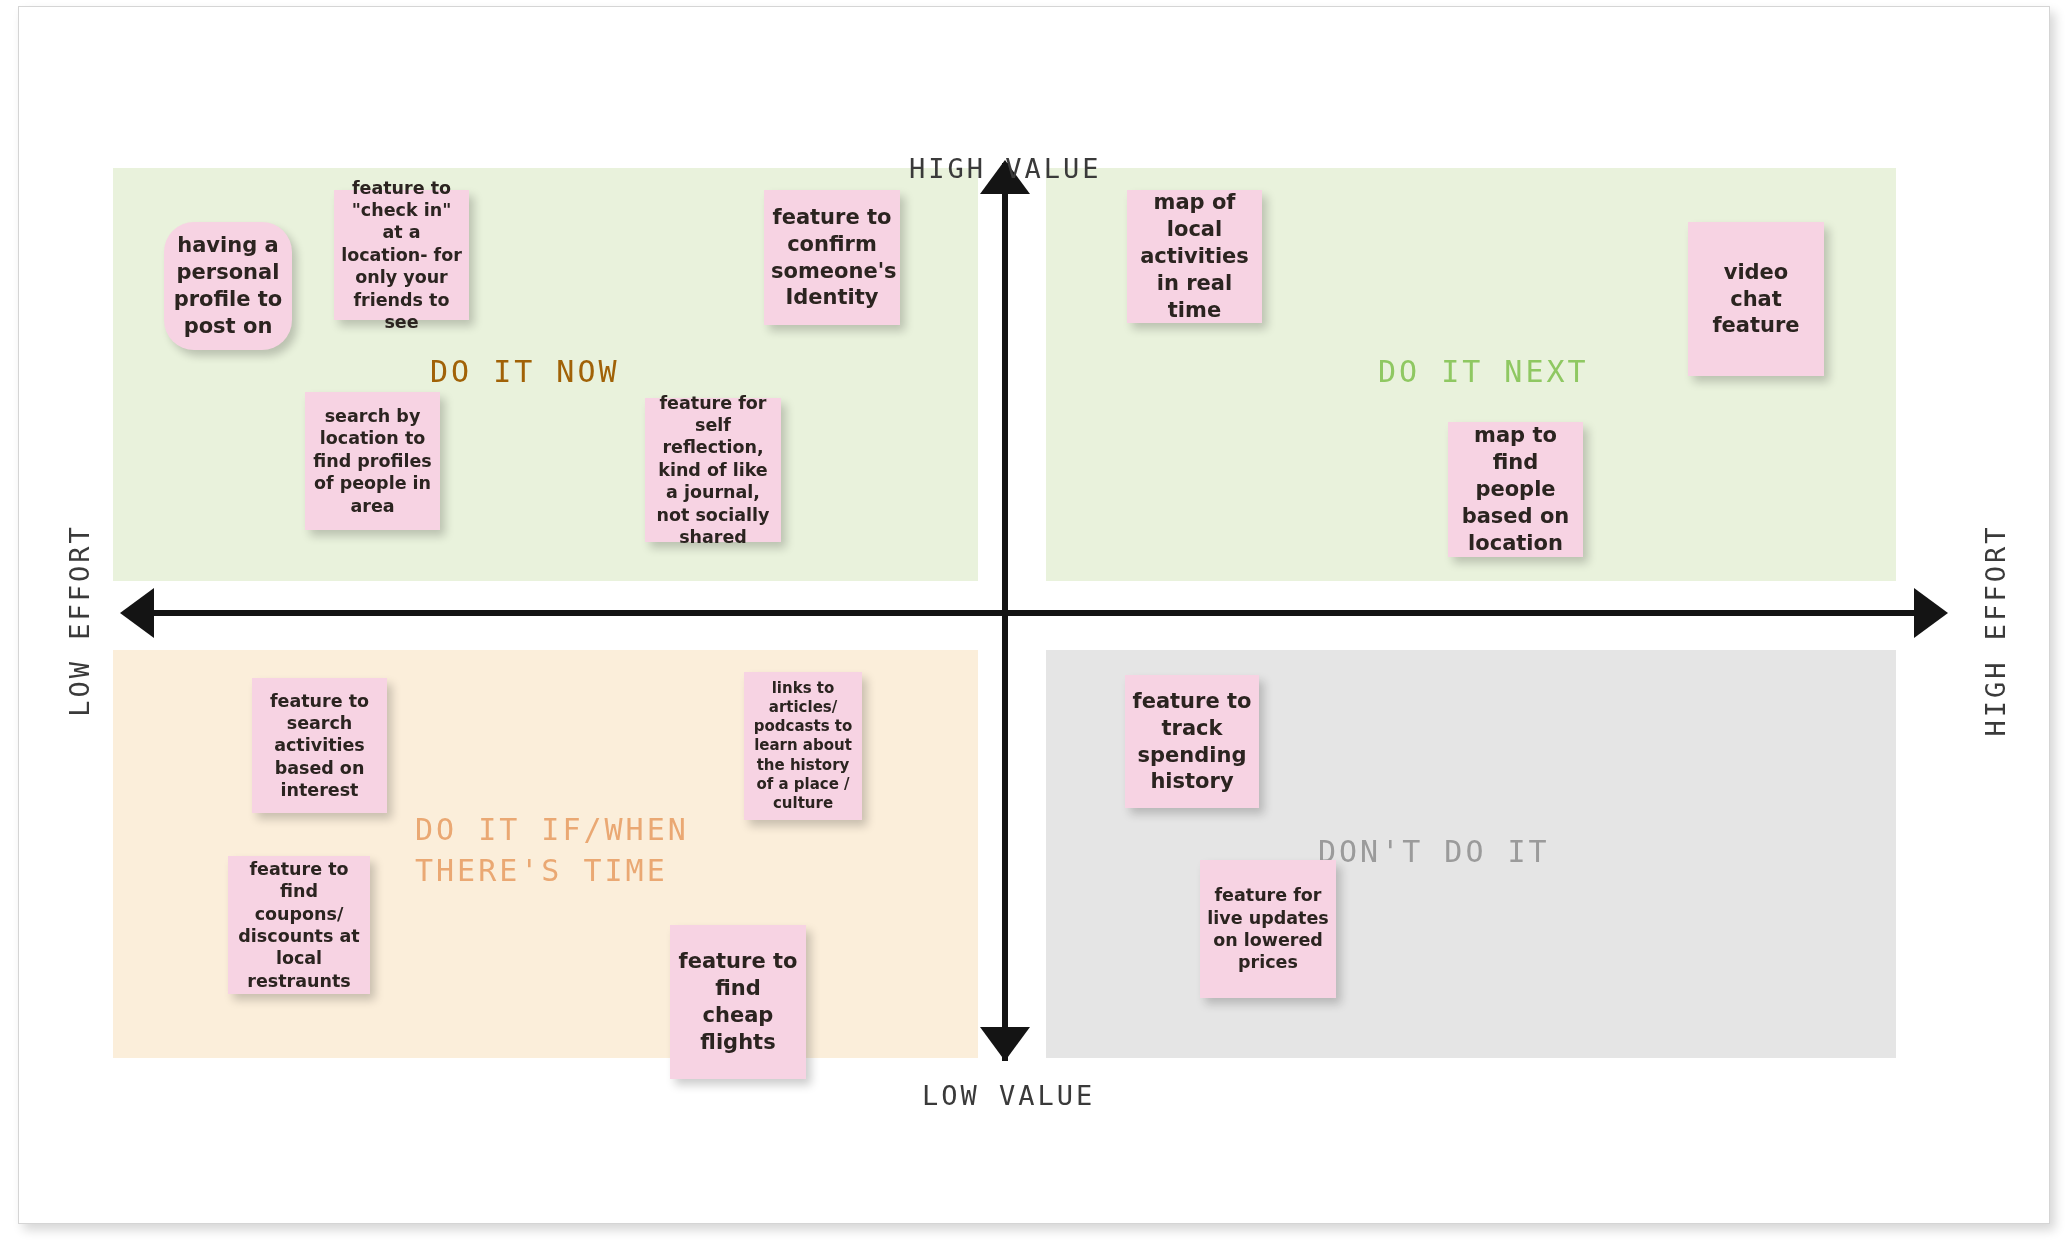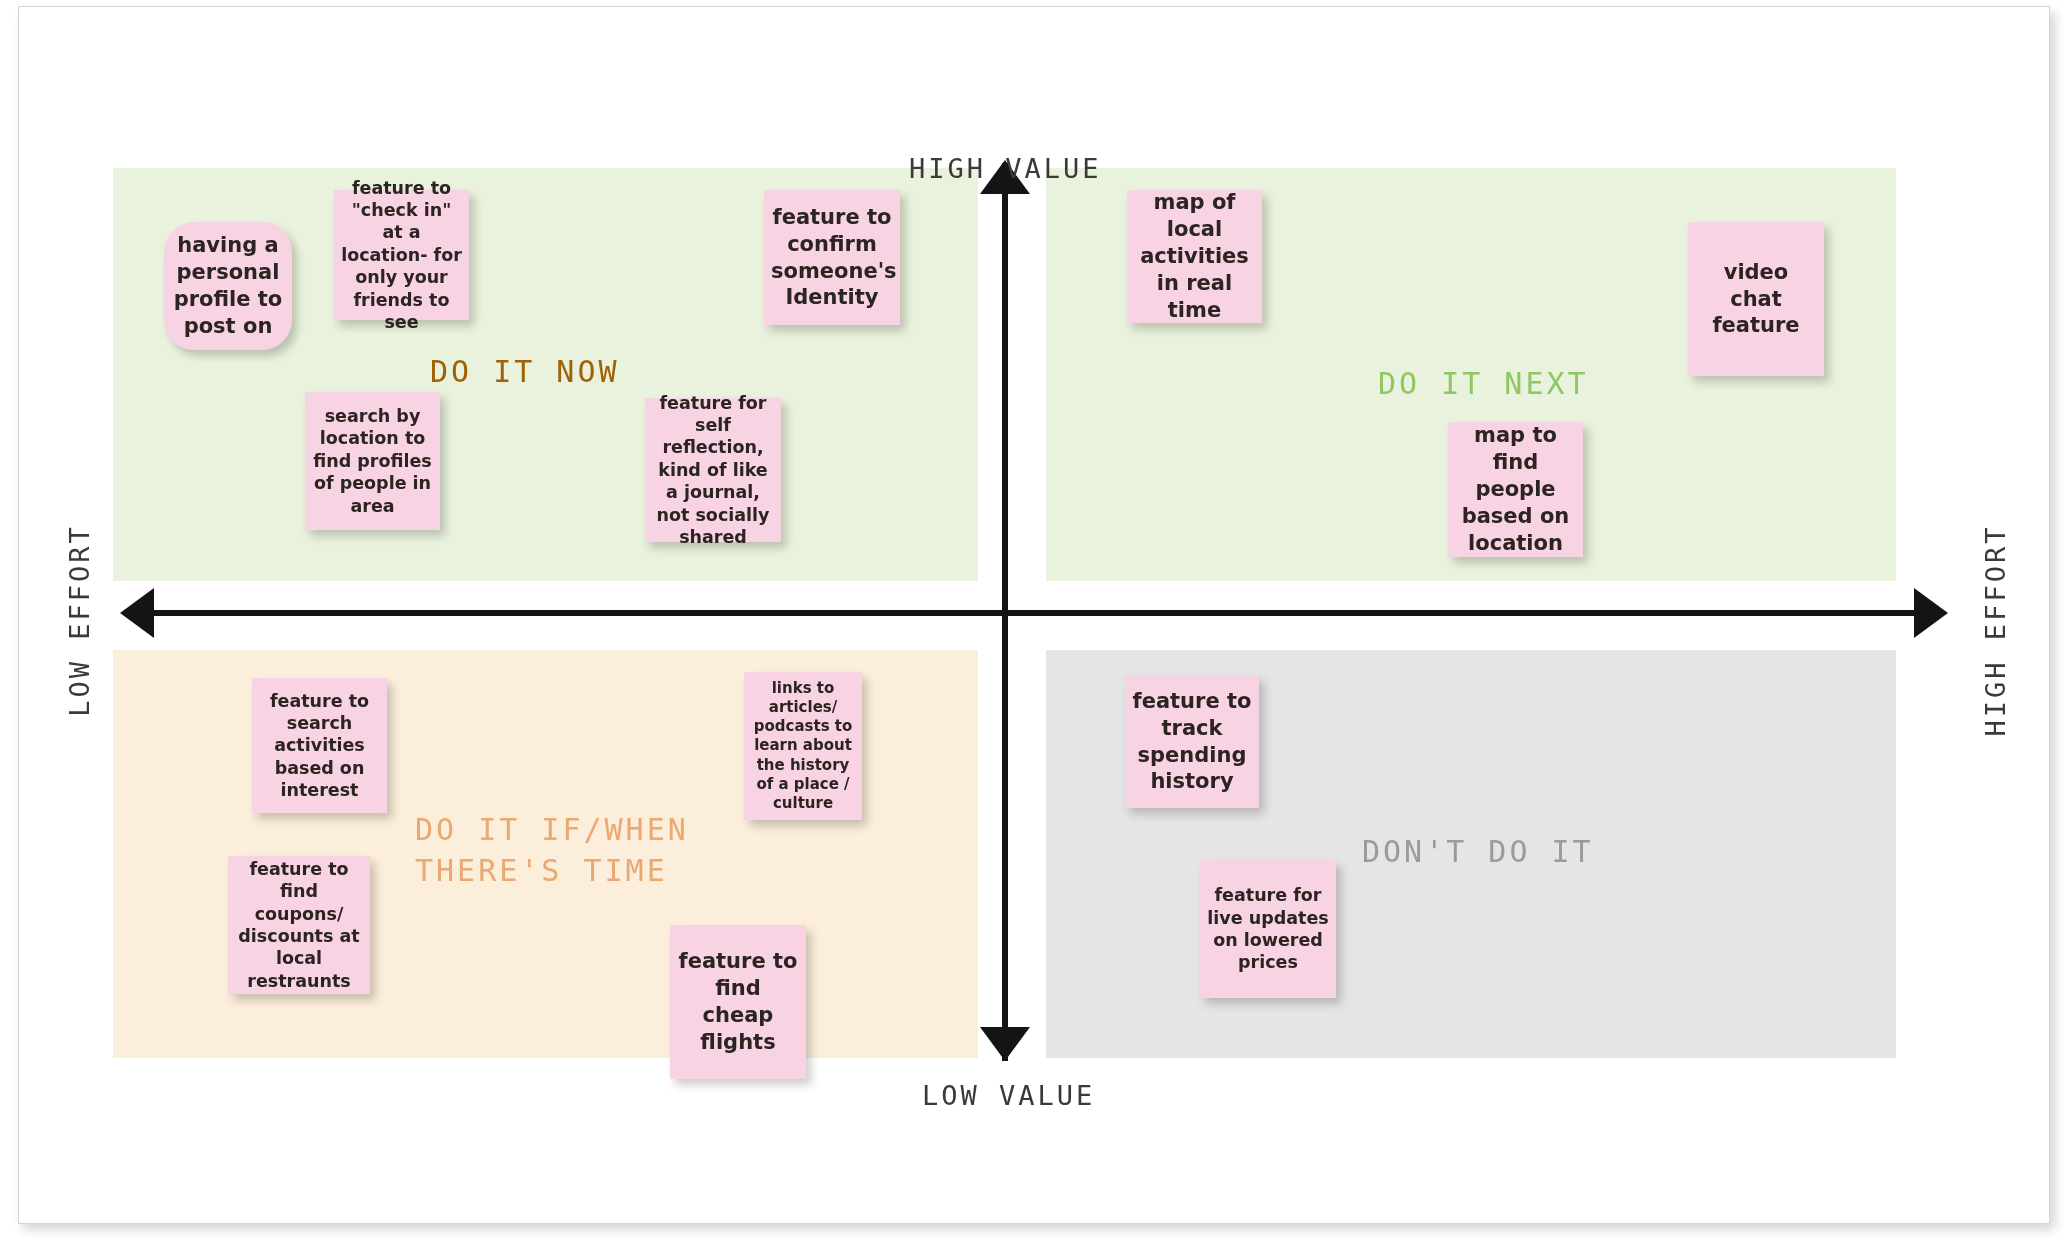--- a/index.html
+++ b/index.html
@@ -44,23 +44,23 @@
   
   .quad-title {
     position: absolute;
     font-family: "DejaVu Sans Mono", "Liberation Mono", monospace;
     font-size: 30px;
     letter-spacing: 3px;
     white-space: pre;
     line-height: 1.35;
   }
   .qt-now   { left: 430px;  top: 352px; color: #a16207; }
-  .qt-next  { left: 1378px; top: 352px; color: #8fc862; margin-top: 12px; }
+  .qt-next  { left: 1378px; top: 352px; color: #8fc862; }
   .qt-maybe { left: 415px;  top: 810px; color: #eaa873; }
-  .qt-never { left: 1362px; top: 832px; color: #9b9b9b; }
+  .qt-never { left: 1318px; top: 832px; color: #9b9b9b; }
 
   
   .axis-line {
     position: absolute;
     background: #141414;
   }
   .axis-h { left: 148px; top: 610px; width: 1772px; height: 6px; }
   .axis-v { left: 1002px; top: 163px; width: 6px; height: 898px; }
 
   .arrow {

